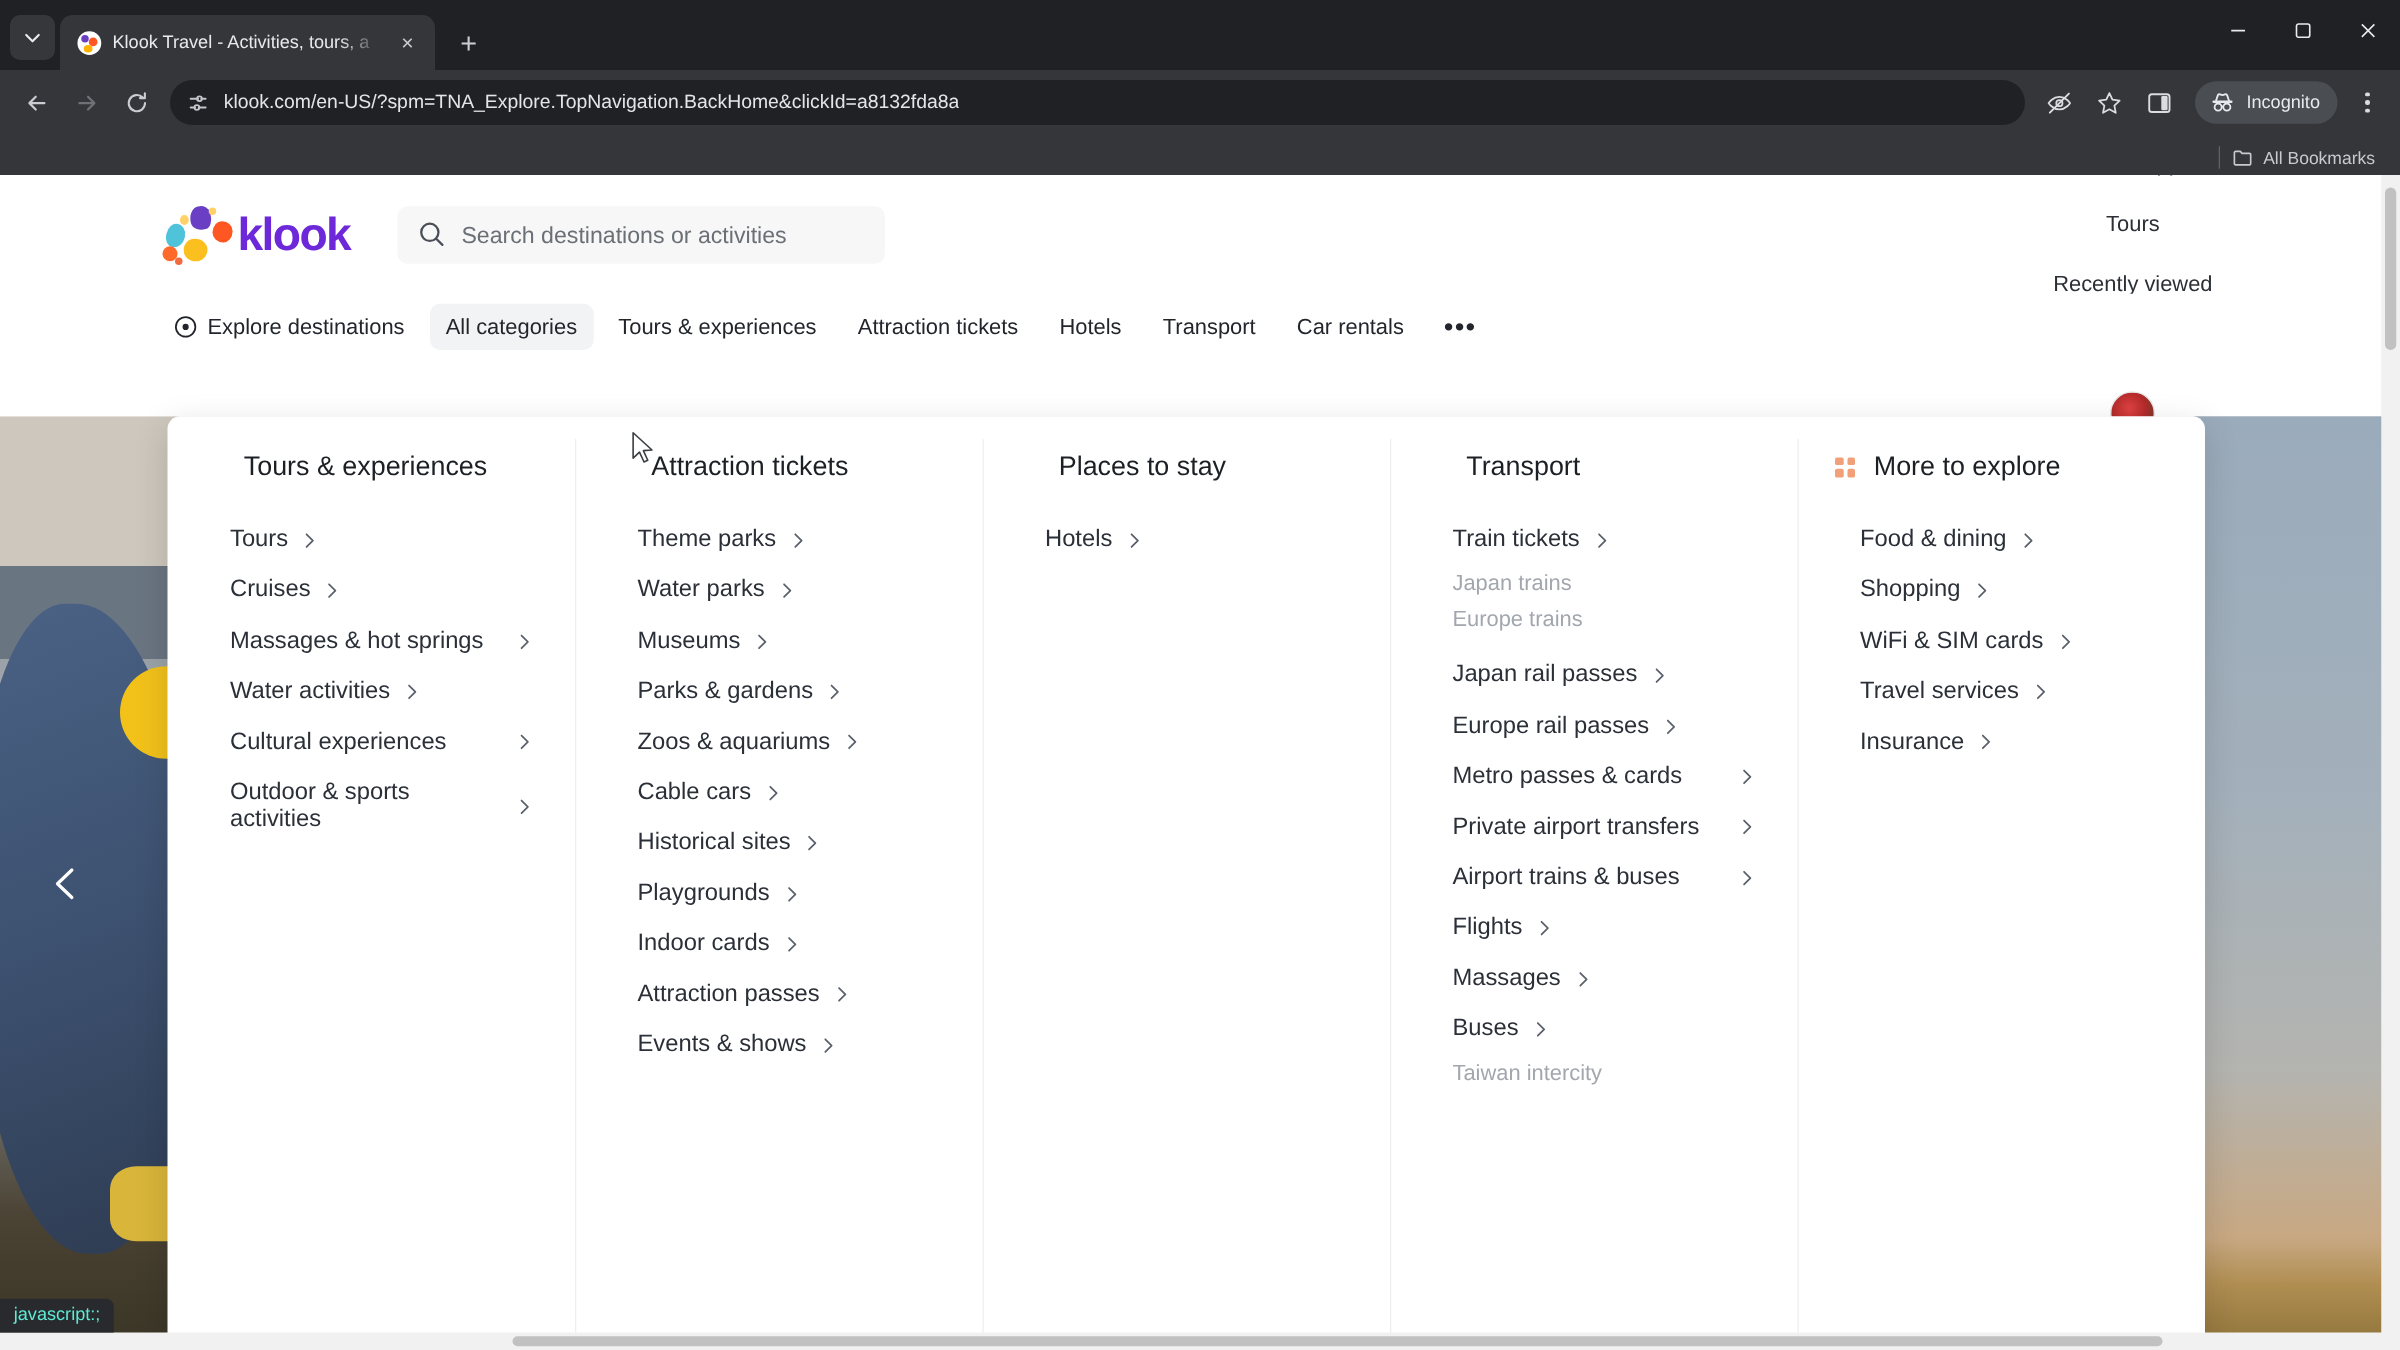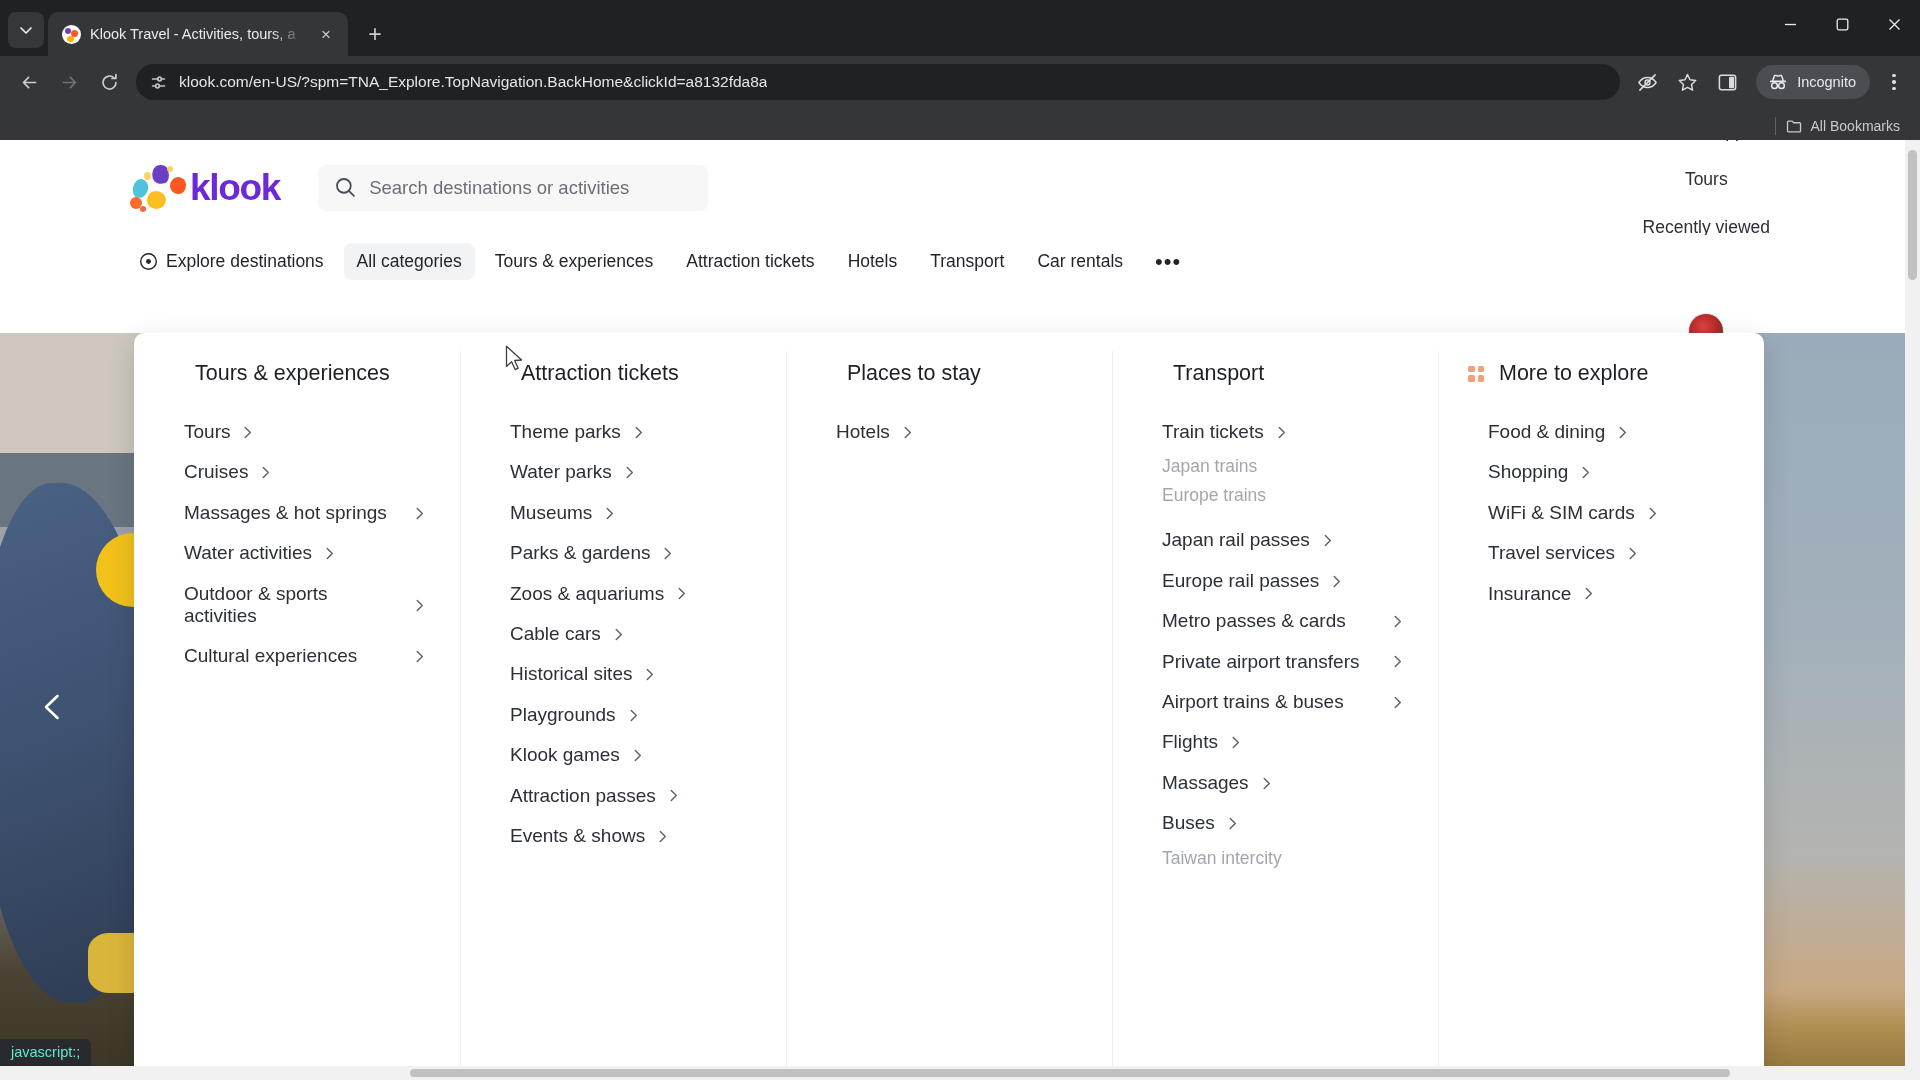--- a/index.html
+++ b/index.html
@@ -579,29 +579,29 @@
         </div>
         <div class="mega-link inline">
           <span class="lbl">Water activities</span>
           <span class="chev">
               <svg width="15" height="15" viewBox="0 0 16 16">
                 <path d="M5.6 2.6L11 8l-5.4 5.4" stroke="#5b616b" stroke-width="1.5" fill="none" stroke-linecap="round" stroke-linejoin="round"></path>
               </svg>
             </span>
         </div>
         <div class="mega-link">
+          <span class="lbl">Cultural experiences</span>
+          <span class="chev">
+              <svg width="15" height="15" viewBox="0 0 16 16">
+                <path d="M5.6 2.6L11 8l-5.4 5.4" stroke="#5b616b" stroke-width="1.5" fill="none" stroke-linecap="round" stroke-linejoin="round"></path>
+              </svg>
+            </span>
+        </div>
+        <div class="mega-link">
           <span class="lbl">Outdoor &amp; sports activities</span>
-          <span class="chev">
-              <svg width="15" height="15" viewBox="0 0 16 16">
-                <path d="M5.6 2.6L11 8l-5.4 5.4" stroke="#5b616b" stroke-width="1.5" fill="none" stroke-linecap="round" stroke-linejoin="round"></path>
-              </svg>
-            </span>
-        </div>
-        <div class="mega-link">
-          <span class="lbl">Cultural experiences</span>
           <span class="chev">
               <svg width="15" height="15" viewBox="0 0 16 16">
                 <path d="M5.6 2.6L11 8l-5.4 5.4" stroke="#5b616b" stroke-width="1.5" fill="none" stroke-linecap="round" stroke-linejoin="round"></path>
               </svg>
             </span>
         </div>
       </div>
 
       <div class="mega-col">
         <div class="col-head">
@@ -666,21 +666,21 @@
           </div><br>
         <div class="mega-link inline">
             <span class="lbl">Playgrounds</span>
             <span class="chev">
               <svg width="15" height="15" viewBox="0 0 16 16">
                 <path d="M5.6 2.6L11 8l-5.4 5.4" stroke="#5b616b" stroke-width="1.5" fill="none" stroke-linecap="round" stroke-linejoin="round"></path>
               </svg>
             </span>
           </div><br>
         <div class="mega-link inline">
-            <span class="lbl">Klook games</span>
+            <span class="lbl">Indoor cards</span>
             <span class="chev">
               <svg width="15" height="15" viewBox="0 0 16 16">
                 <path d="M5.6 2.6L11 8l-5.4 5.4" stroke="#5b616b" stroke-width="1.5" fill="none" stroke-linecap="round" stroke-linejoin="round"></path>
               </svg>
             </span>
           </div><br>
         <div class="mega-link inline">
             <span class="lbl">Attraction passes</span>
             <span class="chev">
               <svg width="15" height="15" viewBox="0 0 16 16">

